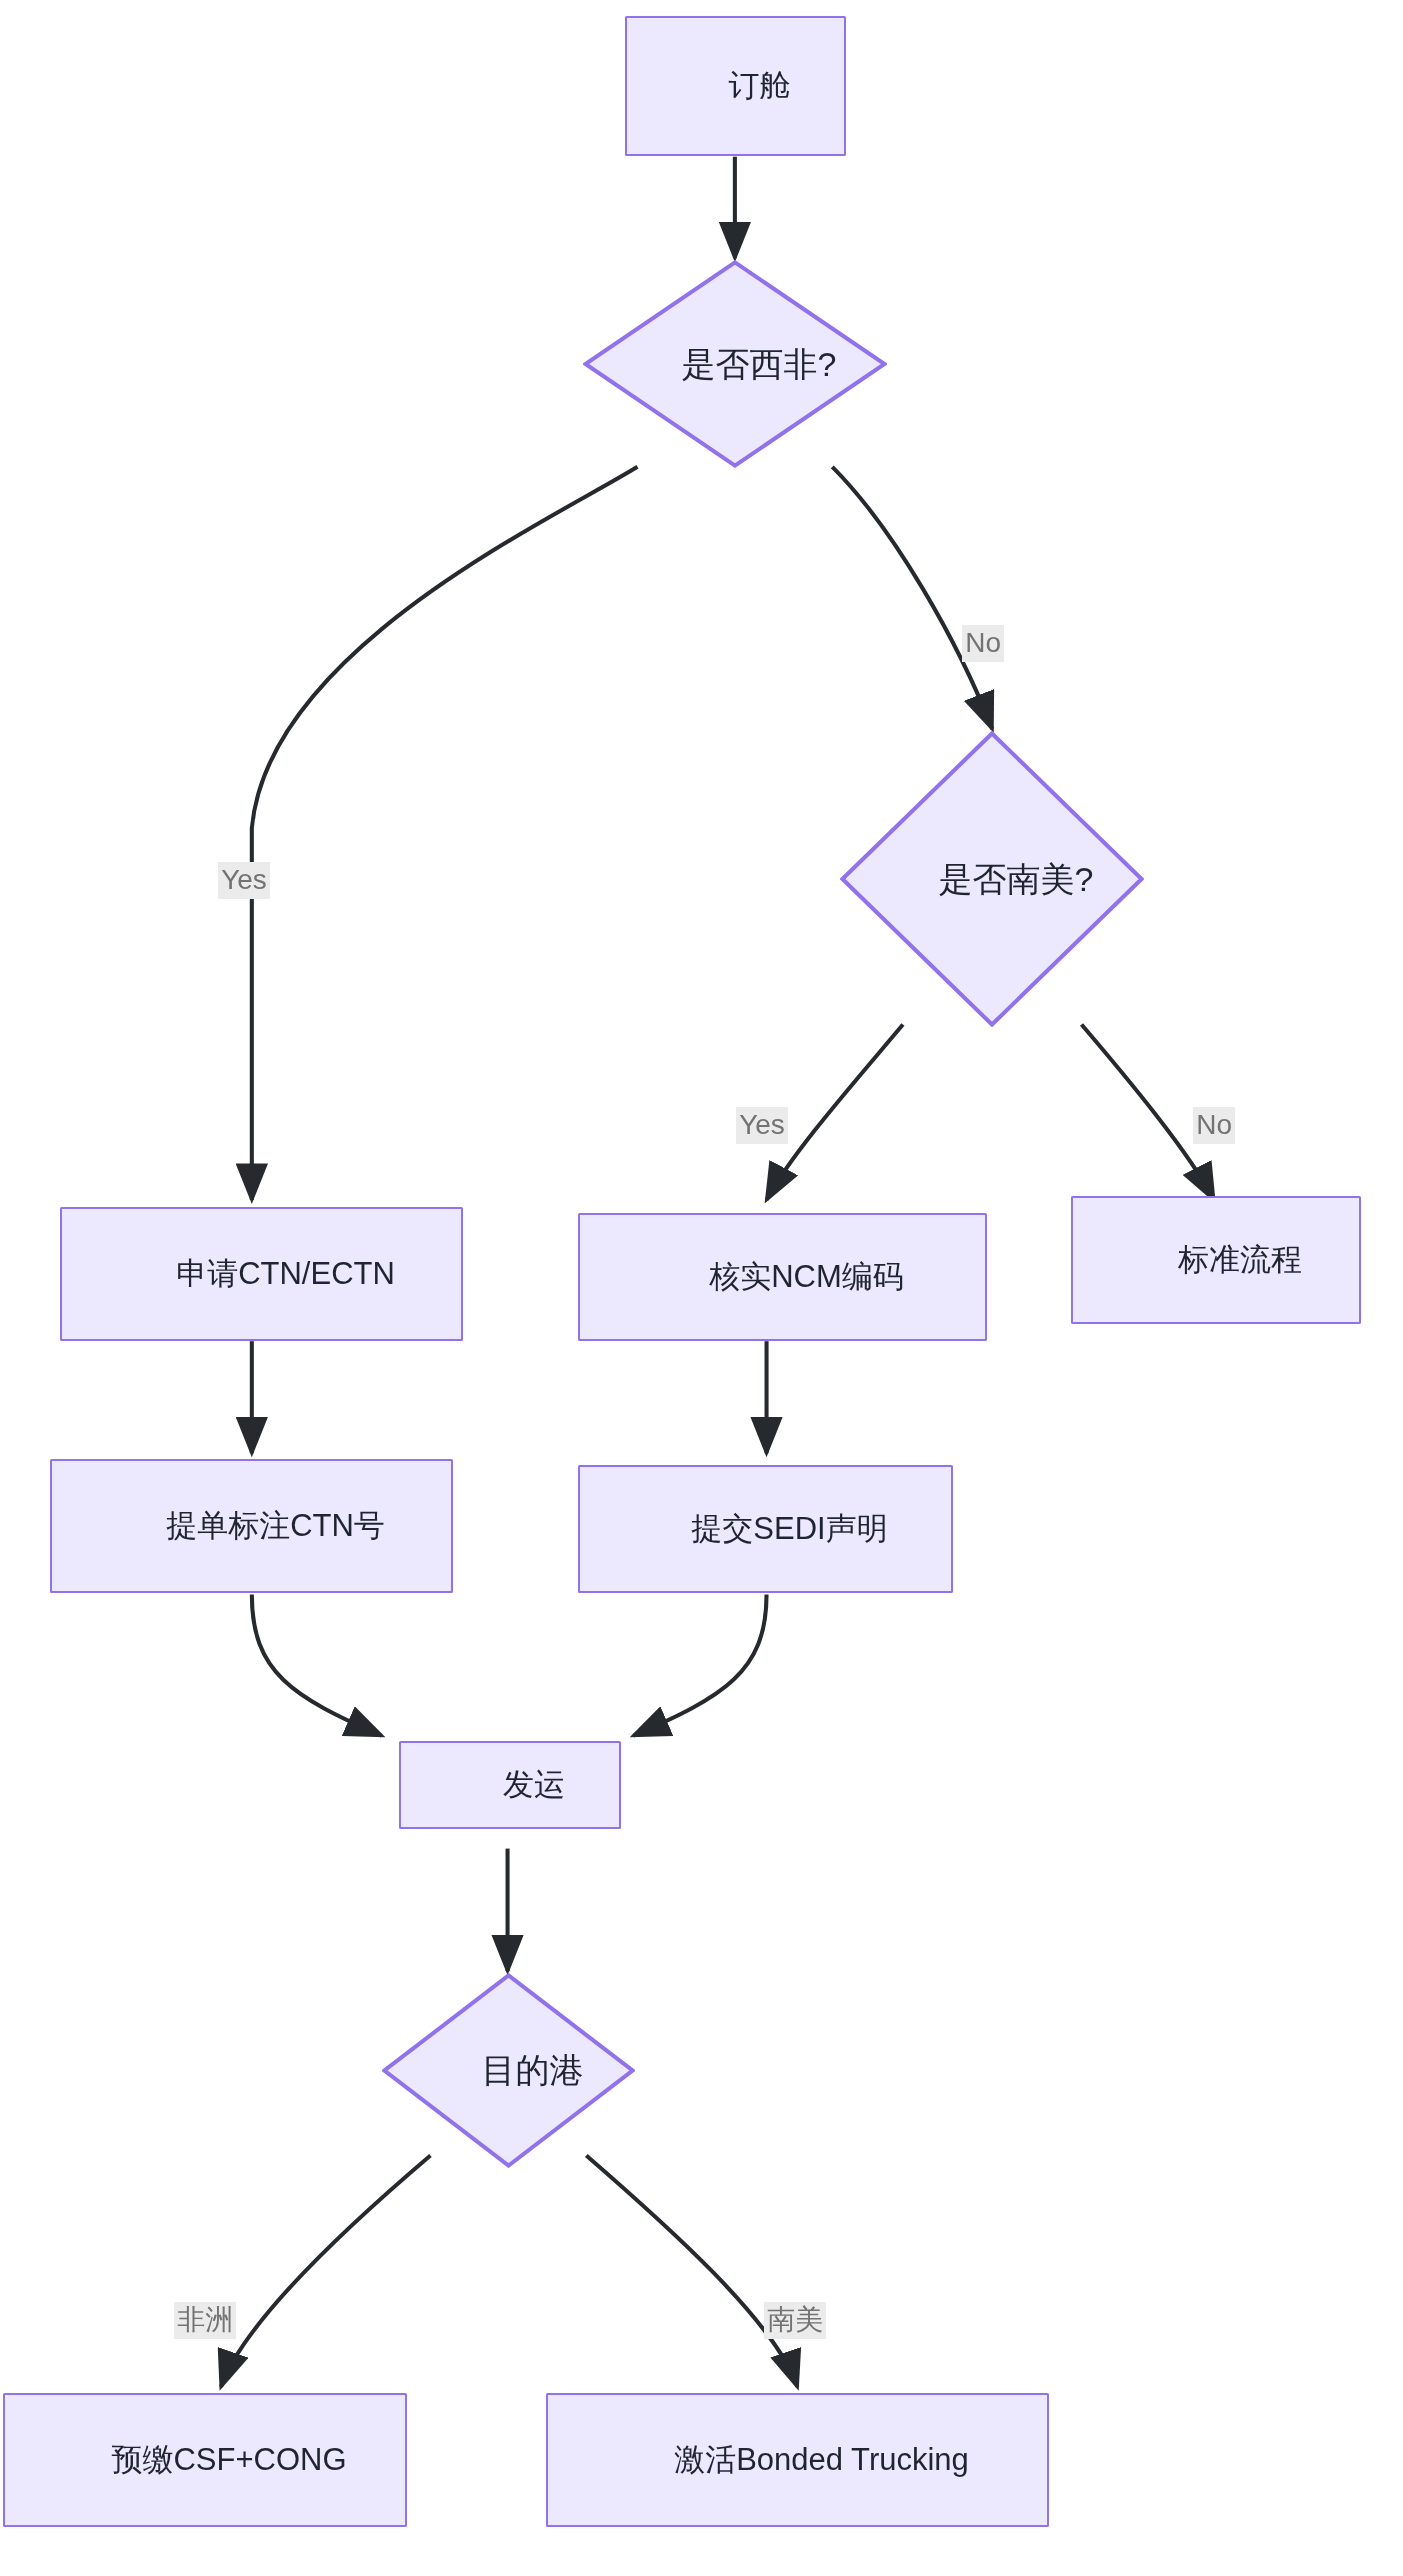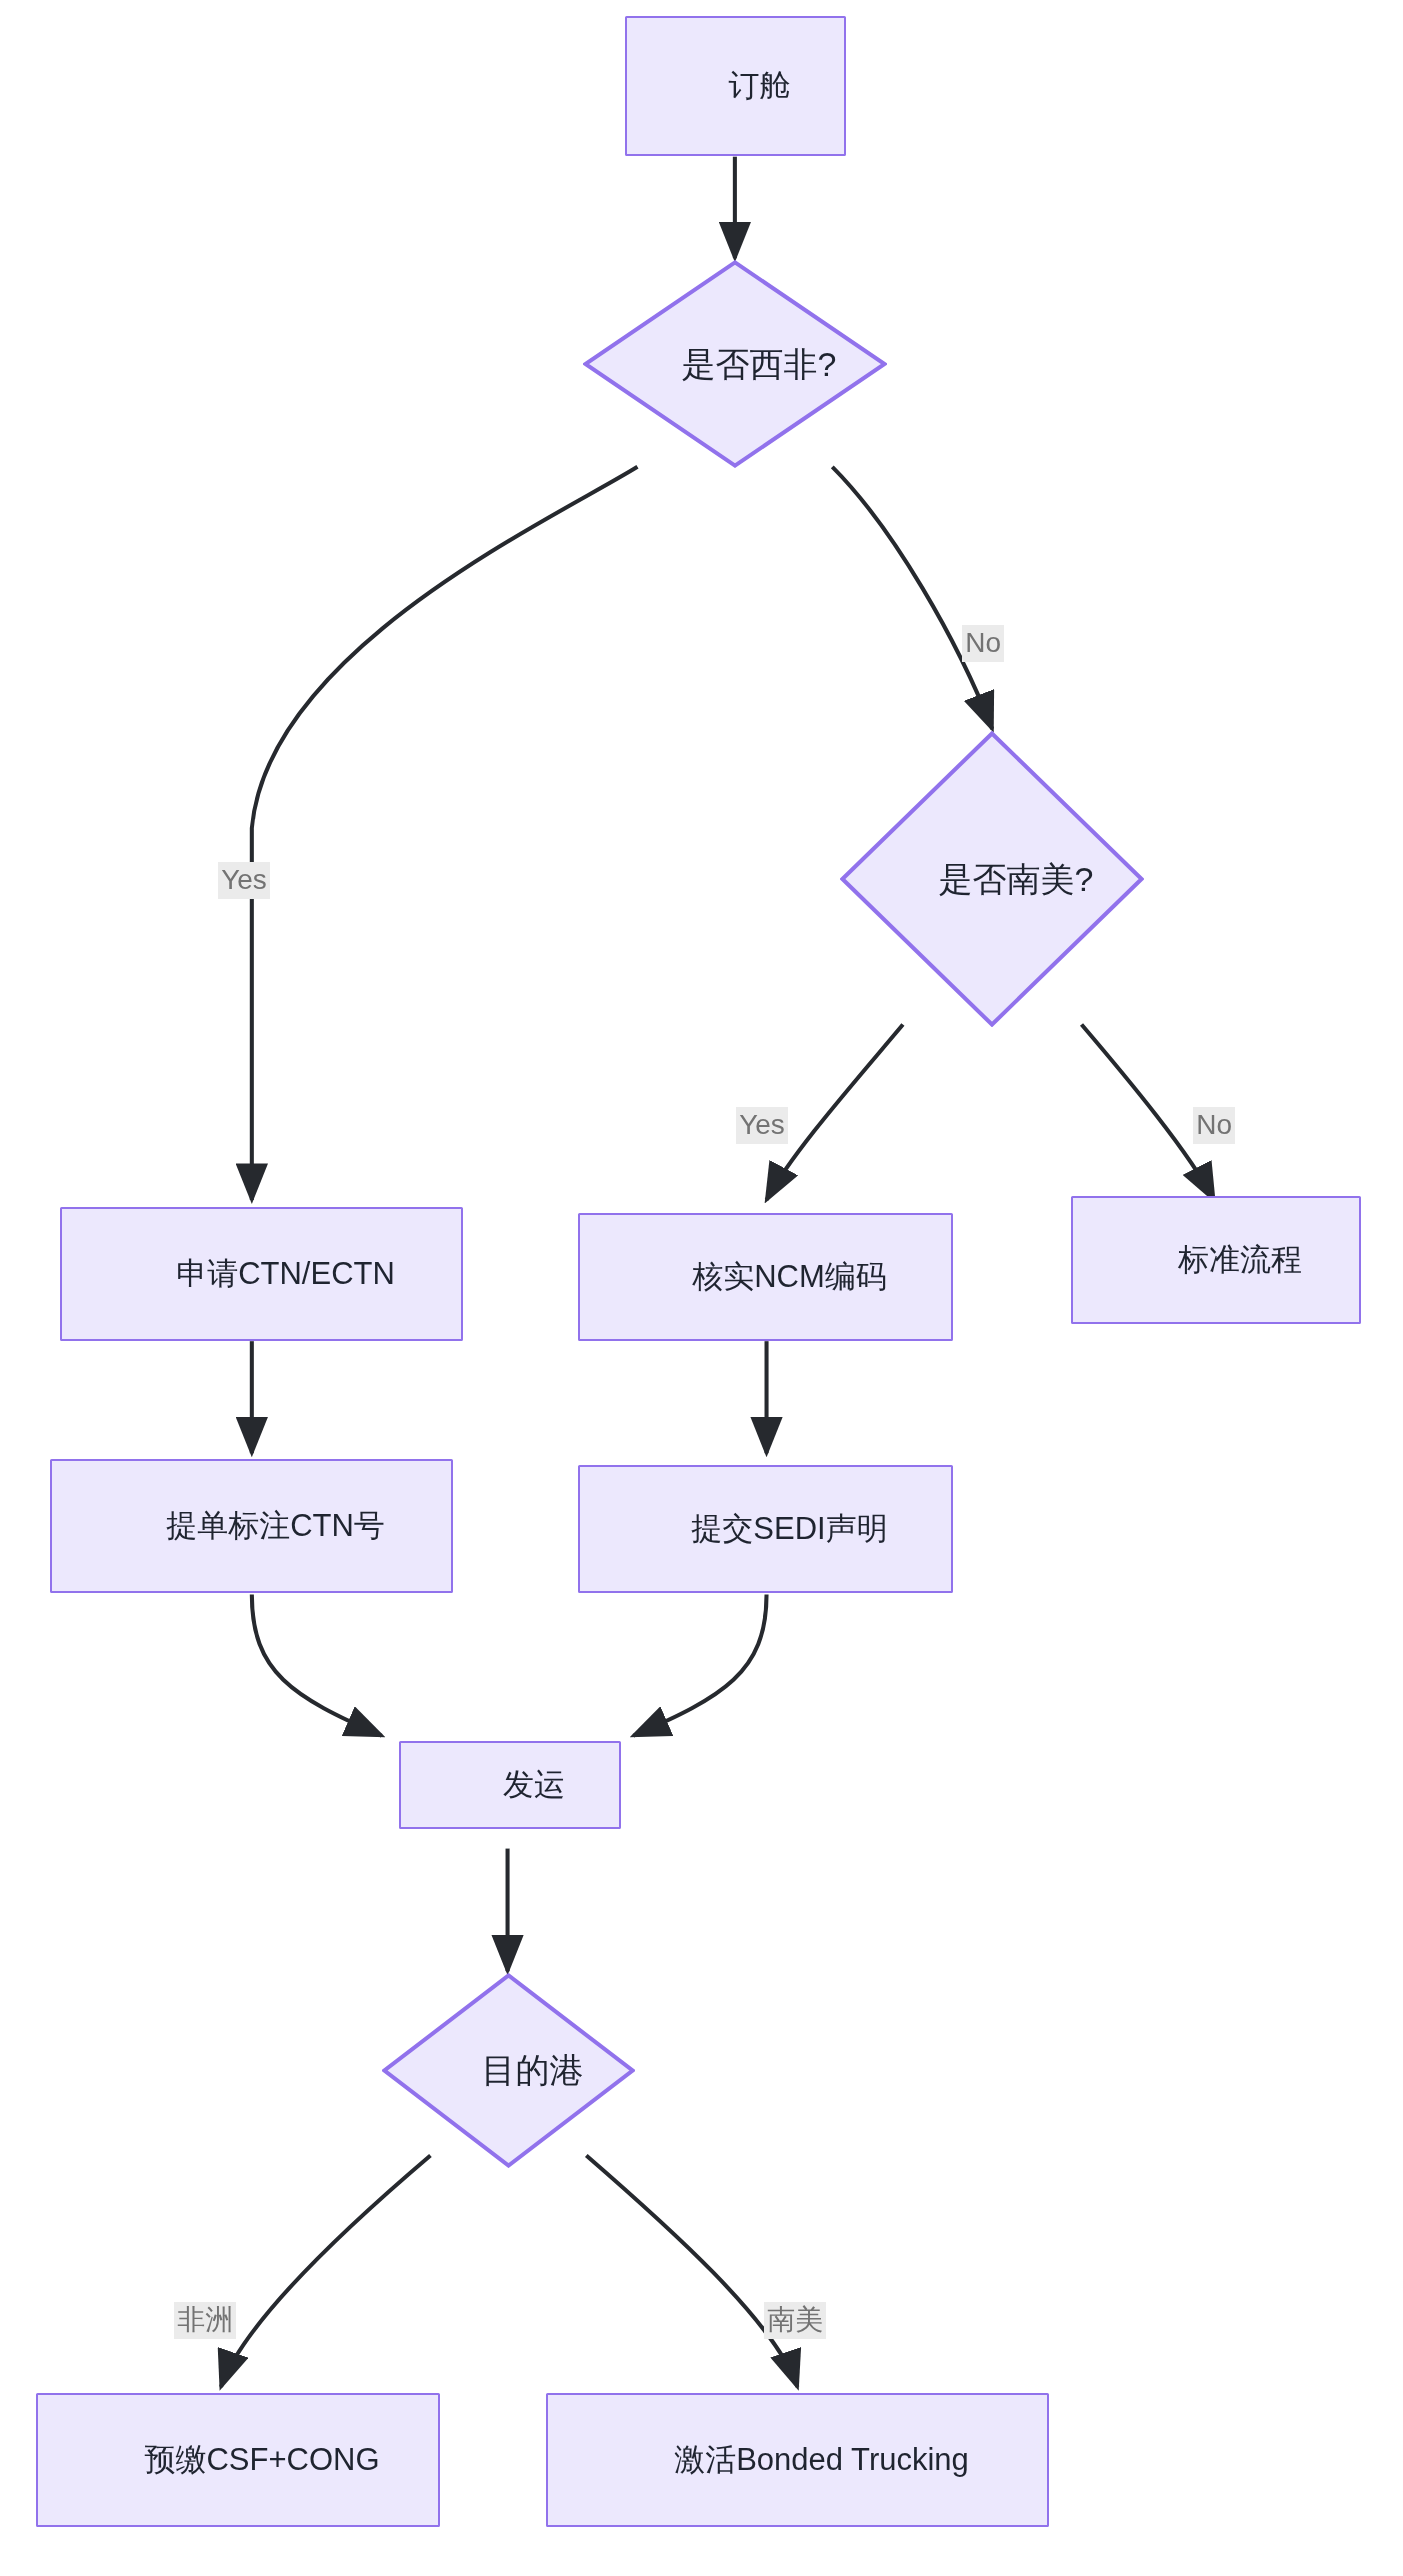--- a/index.html
+++ b/index.html
@@ -128,21 +128,21 @@
     <svg class="diamond-shape" viewBox="0 0 374 364" preserveAspectRatio="none">
       <polygon points="187,3 371,182 187,361 3,182" fill="#ece8fd" stroke="#9172ec" stroke-width="5"></polygon>
     </svg>
     <span class="node-label">是否南美?</span>
   </div>
 
   <div class="node node-rect" style="left:50px; top:1207px; width:403px; height:134px;margin-left:10px;">
     <span class="node-label">申请CTN/ECTN</span>
   </div>
 
-  <div class="node node-rect" style="left:578px; top:1213px; width:375px; height:128px;">
+  <div class="node node-rect" style="left:578px; top:1213px; width:409px; height:128px;">
     <span class="node-label">核实NCM编码</span>
   </div>
 
   <div class="node node-rect" style="left:1071px; top:1196px; width:290px; height:128px;">
     <span class="node-label">标准流程</span>
   </div>
 
   <div class="node node-rect" style="left:50px; top:1459px; width:403px; height:134px;">
     <span class="node-label">提单标注CTN号</span>
   </div>
@@ -155,21 +155,21 @@
     <span class="node-label">发运</span>
   </div>
 
   <div class="node node-diamond" style="left:382px; top:1973px; width:253px; height:195px;">
     <svg class="diamond-shape" viewBox="0 0 312 240" preserveAspectRatio="none">
       <polygon points="156,3 309,120 156,237 3,120" fill="#ece8fd" stroke="#9172ec" stroke-width="5"></polygon>
     </svg>
     <span class="node-label">目的港</span>
   </div>
 
-  <div class="node node-rect" style="left:36px; top:2393px; width:404px; height:134px;">
+  <div class="node node-rect" style="left:3px; top:2393px; width:404px; height:134px;">
     <span class="node-label">预缴CSF+CONG</span>
   </div>
 
   <div class="node node-rect" style="left:546px; top:2393px; width:503px; height:134px;">
     <span class="node-label">激活Bonded Trucking</span>
   </div>
 
   <div class="edge-label" style="left:218px; top:862px;">Yes</div>
 
   <div class="edge-label" style="left:962px; top:625px;">No</div>

